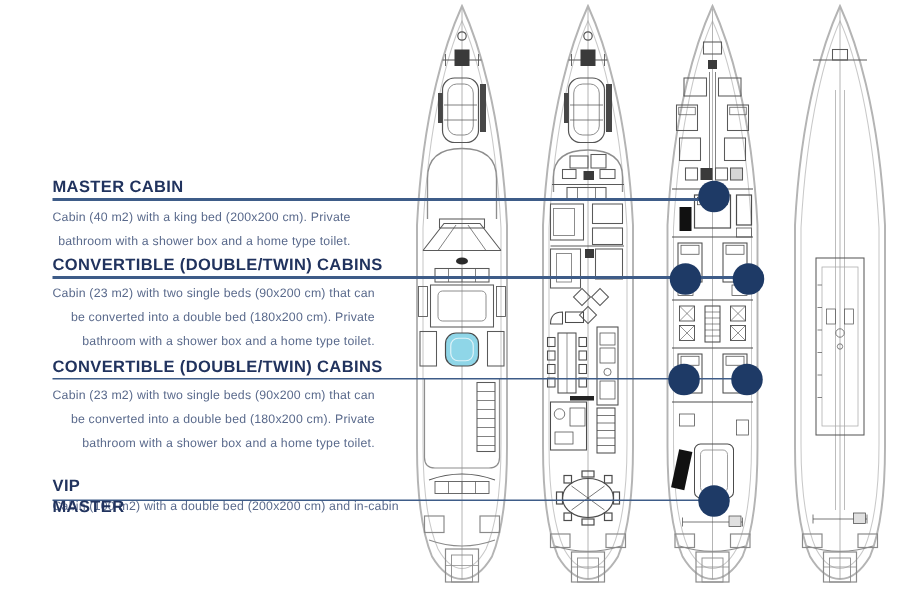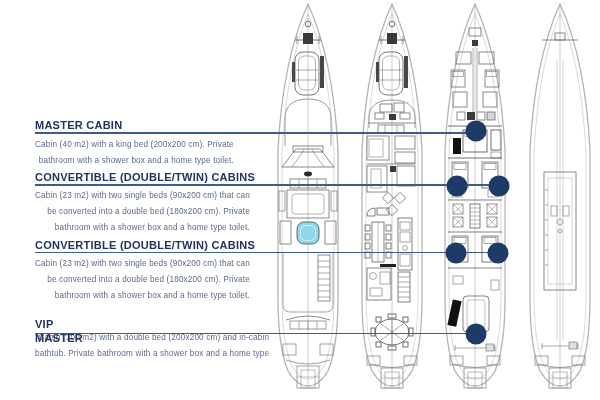--- a/index.html
+++ b/index.html
@@ -63,21 +63,20 @@
       <div class="sec-line">Cabin (23 m2) with two single beds (90x200 cm) that can</div>
       <div class="sec-line">be converted into a double bed (180x200 cm). Private</div>
       <div class="sec-line">bathroom with a shower box and a home type toilet.</div>
     </div>
   </div>
 
   <div class="section" id="sec-vip">
     <div class="sec-title">VIP MASTER</div>
     <div class="sec-body">
       <div class="sec-line">Cabin (100 m2) with a double bed (200x200 cm) and in-cabin</div>
-      <div class="sec-line">bathtub. Private bathroom with a shower box and a home type</div>
     </div>
   </div>
 
   <svg class="deck" style="left:266px" width="84" height="396" viewBox="0 0 84 396">
     <g fill="none">
       <path stroke="#b4b4b4" stroke-width="1.3" d="M42,4 C52,26 68,72 72,150 L72,298 C72,330 69,354 62,371 C56,381 50,386 42,386 C34,386 28,381 22,371 C15,354 12,330 12,298 L12,150 C16,72 32,26 42,4 Z"></path>
       <path stroke="#c9c9c9" stroke-width="0.7" d="M42,14 C51,34 64,78 68,152 L68,296 C68,326 65,350 58,366 C53,375 48,379 42,379 C36,379 31,375 26,366 C19,350 16,326 16,296 L16,152 C20,78 33,34 42,14 Z"></path>
       <line x1="42" y1="6" x2="42" y2="386" stroke="#9b9b9b" stroke-width="0.5"></line>
     </g>
     <g fill="none" stroke="#555" stroke-width="0.8">

